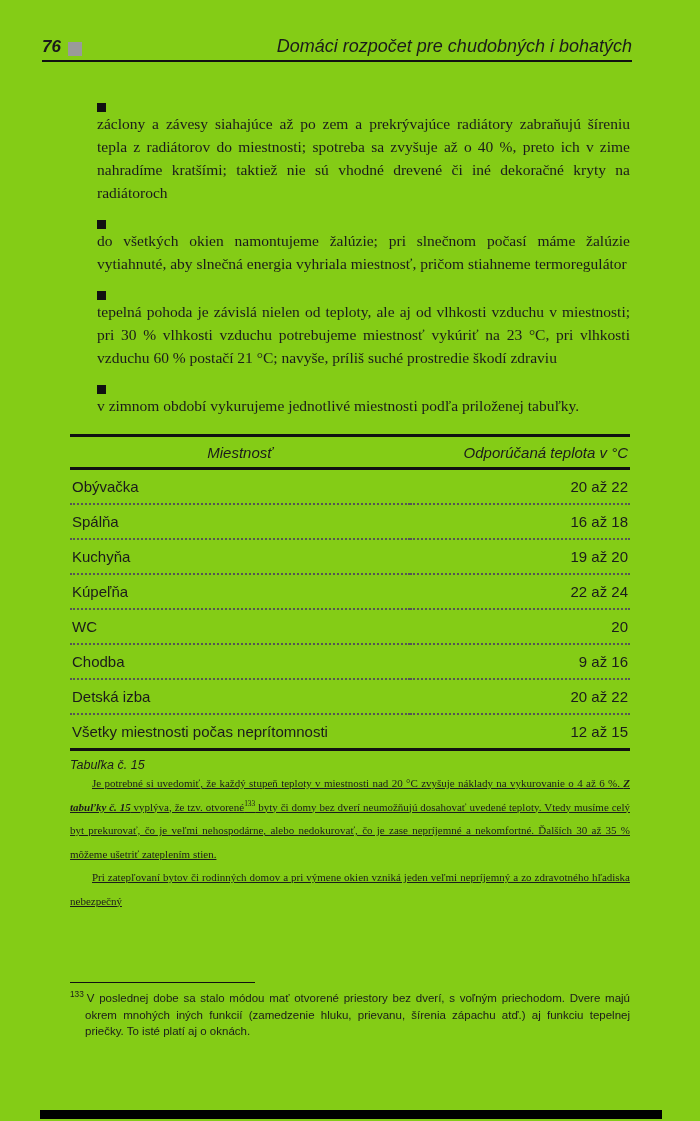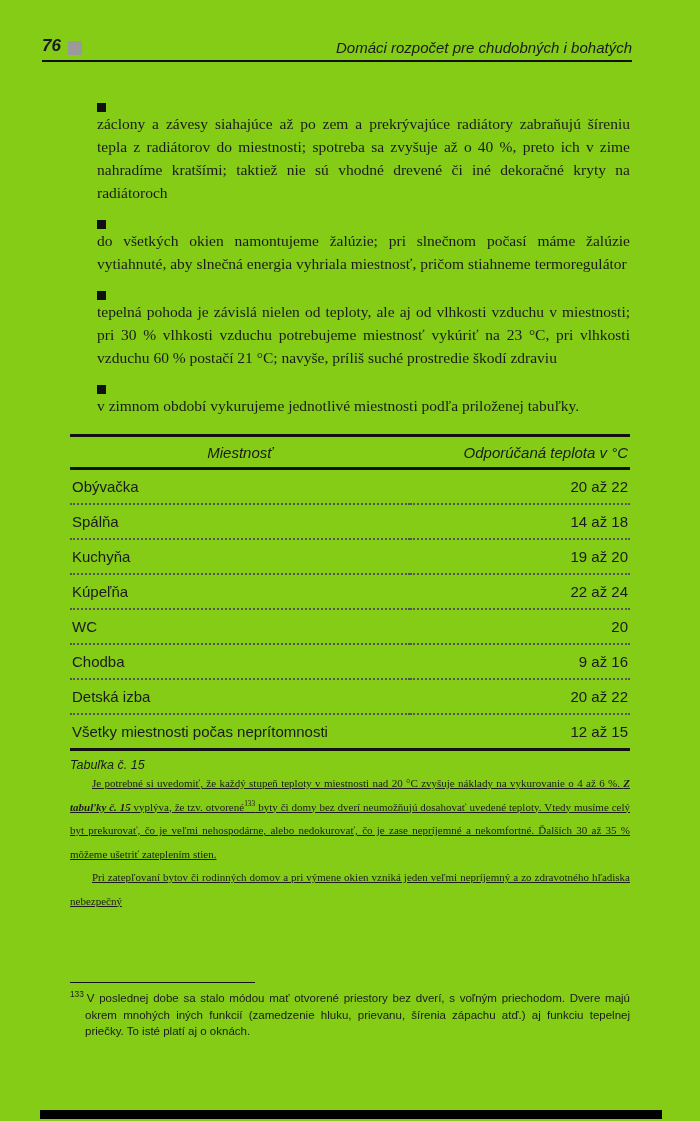--- a/index.html
+++ b/index.html
@@ -32,21 +32,21 @@
     width: 14px; height: 14px;
     background: #9a9a9a;
     margin-left: 7px;
     margin-bottom: 1px;
   }
   .running-title {
     flex: 1;
     text-align: right;
     font-family: "Liberation Sans", sans-serif;
     font-style: italic;
-    font-size: 15px;
+    font-size: 18px;
   }
   .header-rule {
     position: absolute;
     top: 60px; left: 42px; right: 68px;
     height: 2px;
     background: #111;
   }
 
   
   .bullets {
@@ -197,21 +197,21 @@
           <th>Odporúčaná teplota v °C</th>
         </tr>
       </thead>
       <tbody>
         <tr>
           <td>Obývačka</td>
           <td class="temp">20 až 22</td>
         </tr>
         <tr>
           <td>Spálňa</td>
-          <td class="temp">14 až 18</td>
+          <td class="temp">16 až 18</td>
         </tr>
         <tr>
           <td>Kuchyňa</td>
           <td class="temp">19 až 20</td>
         </tr>
         <tr>
           <td>Kúpeľňa</td>
           <td class="temp">22 až 24</td>
         </tr>
         <tr>

